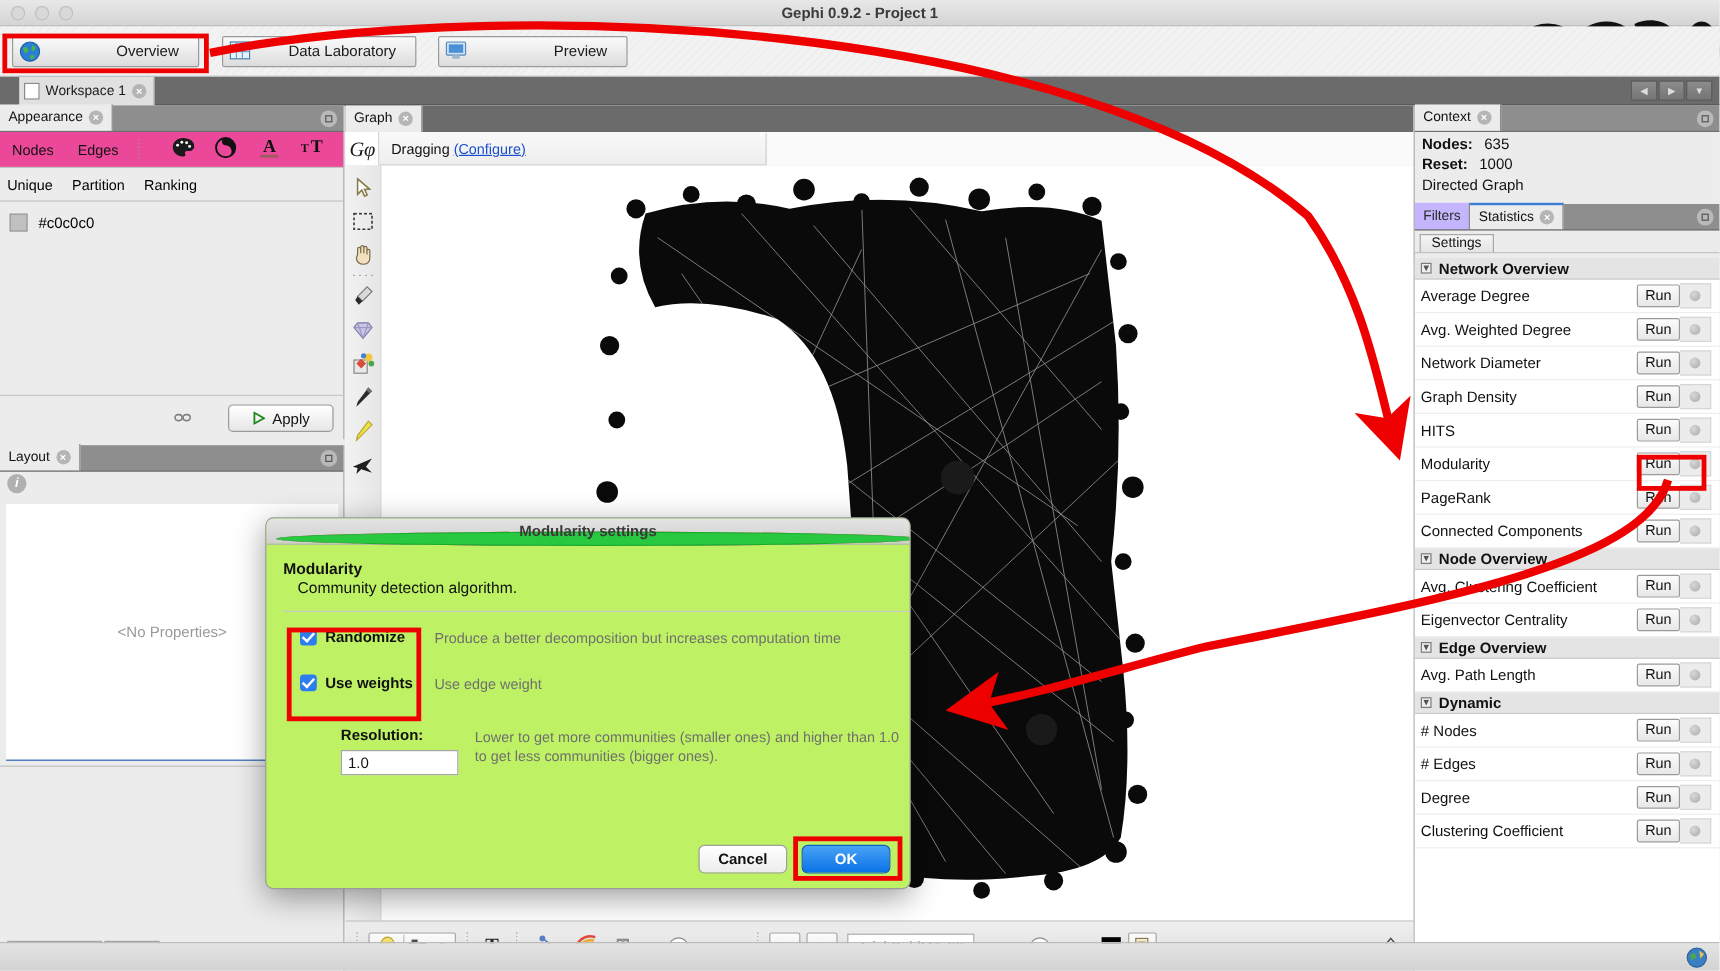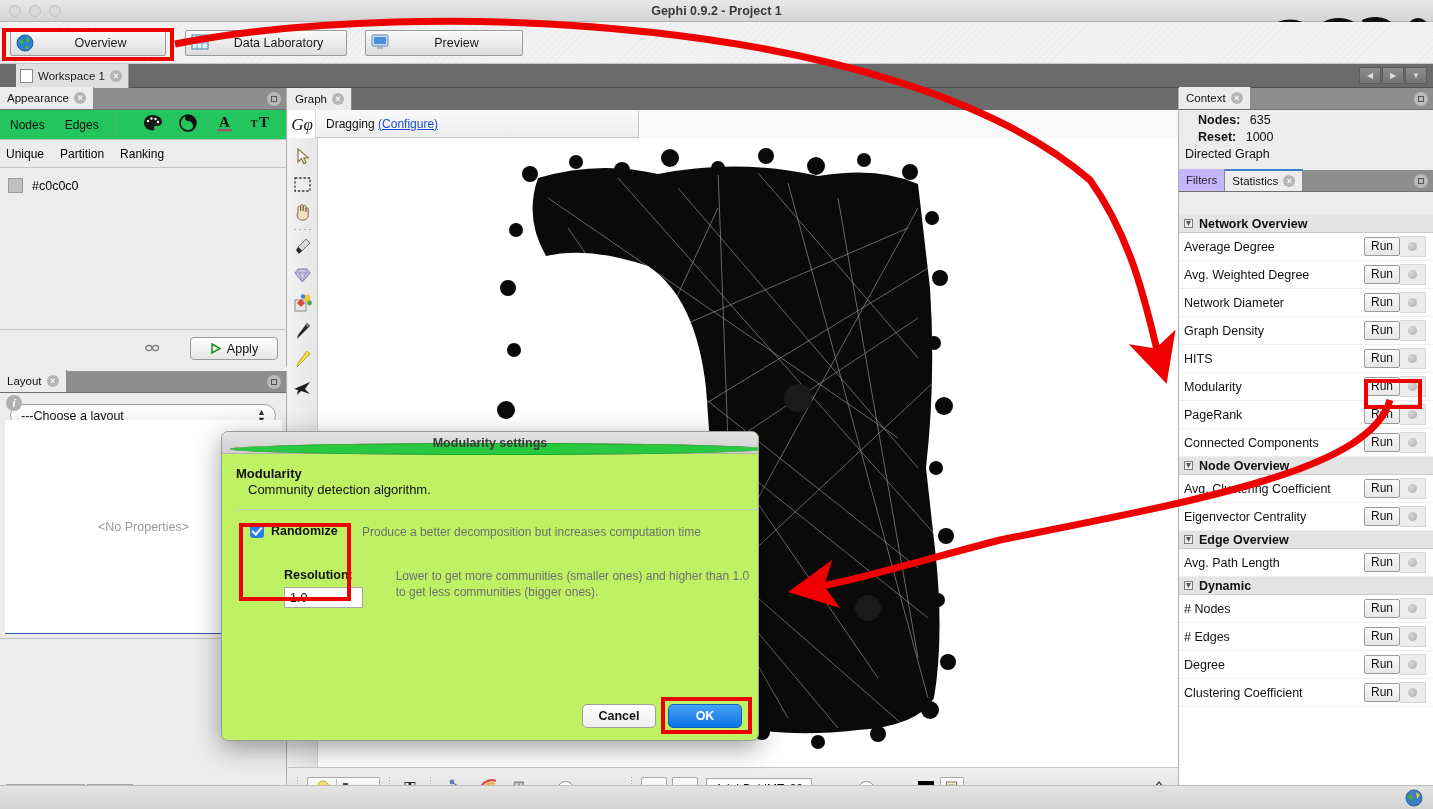--- a/index.html
+++ b/index.html
@@ -43,21 +43,21 @@
     content: ""; position: absolute; inset: 0;
     background: repeating-linear-gradient(135deg, rgba(0,0,0,0.025) 0 1px, transparent 1px 5px);
   }
   .modetab {
     position: absolute; top: 8px; height: 26px;
     background: linear-gradient(to bottom, #fbfbfb, #dcdcdc);
     border: 1px solid #9a9a9a; border-radius: 2px;
     display: flex; align-items: center;
     font-size: 12.5px; color: #1a1a1a;
   }
-  .modetab .lbl { flex: 1; text-align: center; padding: 0 16px; }
+  .modetab .lbl { flex: 1; text-align: right; padding: 0 16px; }
   .modetab .ic { width: 20px; height: 18px; margin-left: 5px; flex: none; }
   #tab-overview { left: 10px; width: 156px; }
   #tab-datalab  { left: 185px; width: 162px; }
   #tab-preview  { left: 365px; width: 158px; }
 
   
   .wsbar {
     position: absolute; top: 64px; left: 0; width: 1433px; height: 24px;
     background: #6b6b6b; border-bottom: 1px solid #4f4f4f;
   }
@@ -98,21 +98,21 @@
     position: absolute; right: 5px; top: 4px; width: 14px; height: 14px;
     border-radius: 50%; background: #b9b9b9;
     display: flex; align-items: center; justify-content: center;
   }
   .minbtn i { width: 6px; height: 6px; border: 1px solid #555; display: block; }
 
   
   #appearance { top: 88px; left: 0; width: 287px; height: 278px;
                 border-right: 1px solid #b0b0b0; }
   .ap-icons { height: 30px; display: flex; align-items: center;
-              border-bottom: 1px solid #c4c4c4; background: #22c55e; }
+              border-bottom: 1px solid #c4c4c4; background: #ec4899; }
   .ap-kind { font-size: 12px; padding: 0 10px; color: #111; }
   .dotsep { width: 1px; height: 18px; margin: 0 6px;
             background: repeating-linear-gradient(to bottom,#999 0 1px,transparent 1px 3px); }
   .ap-right { margin-left: auto; display: flex; gap: 16px; padding-right: 14px; align-items:center; }
   .ap-modes { height: 28px; display: flex; align-items: center; gap: 16px;
               padding-left: 6px; border-bottom: 1px solid #c4c4c4; font-size: 12px; }
   .ap-color { display: flex; align-items: center; gap: 9px; padding: 10px 0 0 8px; font-size: 12.5px; }
   .swatch { width: 15px; height: 15px; background: #c0c0c0; border: 1px solid #9a9a9a; }
   .ap-apply { position: absolute; bottom: 6px; right: 8px; display: flex; align-items: center; gap: 30px; }
   .applybtn {
@@ -194,21 +194,21 @@
   .slider .knob { position: absolute; top: 4px; width: 17px; height: 17px;
                   border-radius: 50%; background: #fff; border: 1px solid #8d8d8d; }
   .fontbox { border: 1px solid #a8a8a8; background: #fff; height: 22px;
              display: flex; align-items: center; padding: 0 8px; font-size: 12px; color: #111; }
   .colorsq { width: 16px; height: 16px; background: #000; }
 
   
   #contextpanel { top: 88px; left: 1178px; width: 255px; height: 82px;
                   border-left: 1px solid #b0b0b0; }
   .ctx-row { font-size: 12.5px; color: #111; padding: 3px 0 0 6px; }
-  .ctx-row b { font-weight: bold; margin-left: 13px; }
+  .ctx-row b { font-weight: bold; }
 
   
   #statspanel { top: 170px; left: 1178px; width: 255px; height: 639px;
                 border-left: 1px solid #b0b0b0; background: #ececec; }
   .st-subtab { height: 19px; background: #ececec; border-bottom: 1px solid #c4c4c4;
                display: flex; align-items: flex-end; }
   .st-subtab .b { border: 1px solid #a8a8a8; border-bottom: none;
                   background: linear-gradient(to bottom,#f6f6f6,#e4e4e4);
                   padding: 1px 9px; font-size: 11.5px; margin-left: 4px; color: #111; }
   .st-scroll { position: absolute; top: 45px; left: 0; width: 255px; bottom: 0;
@@ -267,21 +267,21 @@
   .cbleft { width: 140px; padding-left: 28px; display: flex; align-items: center; gap: 7px; }
   .cb { width: 14px; height: 14px; border-radius: 3px; background: #2c7ef0;
         position: relative; flex: none; }
   .cb::after { content: ""; position: absolute; left: 4px; top: 1px;
                width: 4px; height: 8px; border: solid #fff;
                border-width: 0 2px 2px 0; transform: rotate(42deg); }
   .cblabel { font-size: 12.5px; font-weight: bold; color: #111; }
   .cbdesc { font-size: 12px; color: #6f6f6f; padding-top: 1px; }
   .resrow { display: flex; padding-left: 14px; margin-top: 6px; margin-left: 48px; }
   .reslabel { font-size: 12.5px; font-weight: bold; color: #111; }
-  .resfield { width: 79px; height: 21px; background: #fff; border: 1px solid #a6a6a6;
+  .resfield { width: 98px; height: 21px; background: #fff; border: 1px solid #a6a6a6;
               font-size: 12.5px; color: #111; display: flex; align-items: center;
               padding-left: 5px; margin-top: 5px; }
   .resdesc { width: 370px; font-size: 12px; color: #6f6f6f; line-height: 16px; }
   .dlg-footer { position: absolute; bottom: 12px; right: 16px; display: flex;
                 gap: 12px; align-items: center; }
   .dbtn { height: 24px; border-radius: 5px; font-size: 12.5px;
           display: flex; align-items: center; justify-content: center;
           border: 1px solid #9e9e9e; background: linear-gradient(to bottom,#fff,#ececec);
           color: #111; width: 74px; font-weight: bold; }
   .dbtn.primary { background: linear-gradient(to bottom,#48a2f5,#0a72e8);
@@ -445,24 +445,20 @@
     <div class="ptabrow">
       <div class="ptab">
         <span>Layout</span>
         <span class="xbtn">×</span>
       </div>
       <div class="minbtn">
           <i></i>
         </div>
     </div>
 
-    <div class="combo">
-      <span>---Choose a layout</span>
-      <span class="arrows">▲<br>▼</span>
-    </div>
 
     <div class="info-ico">i</div>
 
     <div class="propbox">
       <span>&lt;No Properties&gt;</span>
     </div>
     <div class="propbox-under"></div>
 
     <div class="presetrow">
       <span class="presetbtn">
@@ -734,20 +730,23 @@
         <span>Filters</span>
       </div>
       <div class="ptab sel-blue">
         <span>Statistics</span>
         <span class="xbtn">×</span>
       </div>
       <div class="minbtn">
           <i></i>
         </div>
     </div>
+    <div class="st-subtab">
+      <span class="b">Settings</span>
+    </div>
     <div class="st-scroll" id="stats-list">
         <div class="st-group">
           <span class="grpbox"></span>
           <span>Network Overview</span>
         </div>
         <div class="st-item">
           <span class="nm">Average Degree</span>
           <span class="st-actions">
             <span class="runbtn">Run</span>
             <span class="reportbtn"></span>
@@ -892,20 +891,27 @@
       <div class="dlg-sep"></div>
     </div>
 
     <div class="dlg-body">
       <div class="cbrow">
         <span class="cbleft">
           <span class="cb"></span>
           <span class="cblabel">Randomize</span>
         </span>
         <span class="cbdesc">Produce a better decomposition but increases computation time</span>
+      </div>
+      <div class="cbrow">
+        <span class="cbleft">
+          <span class="cb"></span>
+          <span class="cblabel">Use weights</span>
+        </span>
+        <span class="cbdesc">Use edge weight</span>
       </div>
 
       <div class="resrow">
         <div style="width:114px;">
           <div class="reslabel">Resolution:</div>
           <div class="resfield">1.0</div>
         </div>
         <div class="resdesc">Lower to get more communities (smaller ones) and higher than 1.0 to get less communities (bigger ones).</div>
       </div>
     </div>

